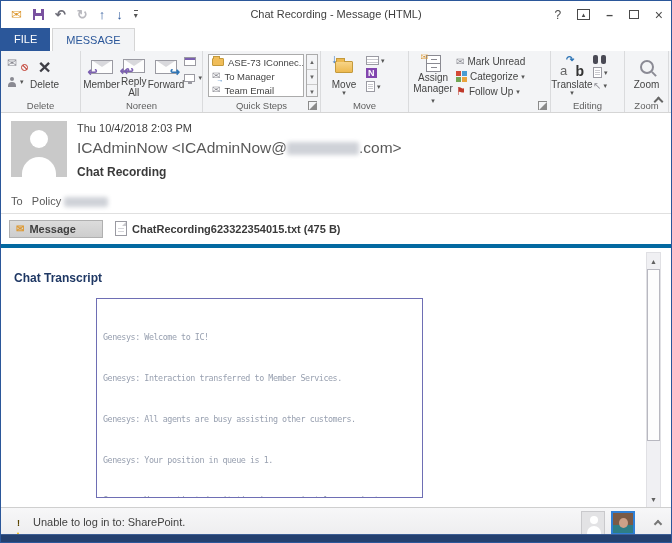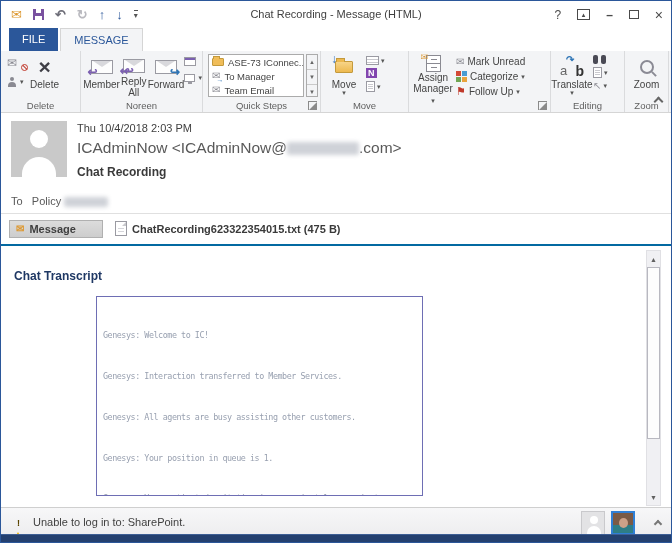--- a/index.html
+++ b/index.html
@@ -23,21 +23,21 @@
                text-align:center; font-size:11px; color:#3f3f3f; white-space:nowrap; }
   .winctl { position:absolute; right:8px; top:0; height:27px; display:flex; align-items:center; gap:16px;
             font-size:12px; color:#4a4a4a; }
   .i-ribbonopt { width:13px; height:11px; border:1px solid #4a4a4a; text-align:center; font-size:7px; line-height:9px; color:#4a4a4a; }
   .i-min { font-weight:bold; }
   .i-max { width:10px; height:9px; border:1px solid #4a4a4a; }
   .i-close { font-size:14px; }
 
   
   .tabrow { position:absolute; top:27px; left:0; right:0; height:23px; background:#fff;
-            display:flex; align-items:stretch; padding-left:8px; }
+            display:flex; align-items:stretch; }
   .tab { font-size:11px; padding:5px 13px 4px; color:#444; }
   .tab.file { background:#2b579a; color:#fff; }
   .tab.active { background:#f3f4f6; color:#2b579a; border:1px solid #d5d5d5; border-bottom:none; margin-left:2px; }
 
   
   .ribbon { position:absolute; top:50px; left:0; right:0; height:62px; background:#f3f4f6;
             border-bottom:1px solid #d5d5d5; display:flex; }
   .rgroup { position:relative; border-right:1px solid #dadbdd; height:100%; flex:none; }
   .glabel { position:absolute; bottom:1px; left:0; right:0; text-align:center; font-size:9.5px; color:#5f5f5f; }
   .gbody { position:absolute; top:2px; left:0; right:0; bottom:14px; display:flex; }
@@ -161,21 +161,21 @@
               font-size:11px; font-weight:bold; color:#3f3f3f; }
   .msg-pill .i-env-sm { color:#dd9933; }
   .attach-item { position:absolute; left:114px; top:7px; display:flex; align-items:center; gap:5px;
                  font-size:11px; font-weight:bold; color:#3a3a3a; }
   .i-file { width:12px; height:15px; background:#fff; border:1px solid #9a9aa2; position:relative; flex:none; }
   .i-file::before { content:""; position:absolute; top:0; right:0; width:0; height:0;
                     border-left:4px solid transparent; border-bottom:4px solid #c9c9ce; }
   .i-file::after { content:""; position:absolute; top:6px; left:2px; right:2px; height:1px; background:#d5d5da; box-shadow:0 3px 0 #d5d5da; }
 
   
-  .bodyarea { position:absolute; top:243px; left:0; right:0; height:263px; background:#fff; border-top:2px solid #0369a1; }
+  .bodyarea { position:absolute; top:243px; left:0; right:0; height:263px; background:#fff; border-top:4px solid #0369a1; }
   .chat-head { position:absolute; left:13px; top:23px; font-size:12px; font-weight:bold; color:#1f3864; }
   .transcript { position:absolute; left:95px; top:50px; width:327px; height:200px; border:1px solid #6e6eb4;
                 background:#fff; padding:5px 0 0 6px; overflow:hidden;
                 font-family:"DejaVu Sans Mono", monospace; font-size:8.4px; letter-spacing:-0.45px;
                 line-height:13.6px; white-space:pre; }
   .tline.sys { color:#98a0b0; }
 
   
   .vscroll { position:absolute; right:10px; top:4px; width:15px; height:256px; background:#f0f0f3; border:1px solid #e0e0e4; }
   .vs-btn { position:absolute; left:0; right:0; height:16px; display:flex; align-items:center; justify-content:center;

